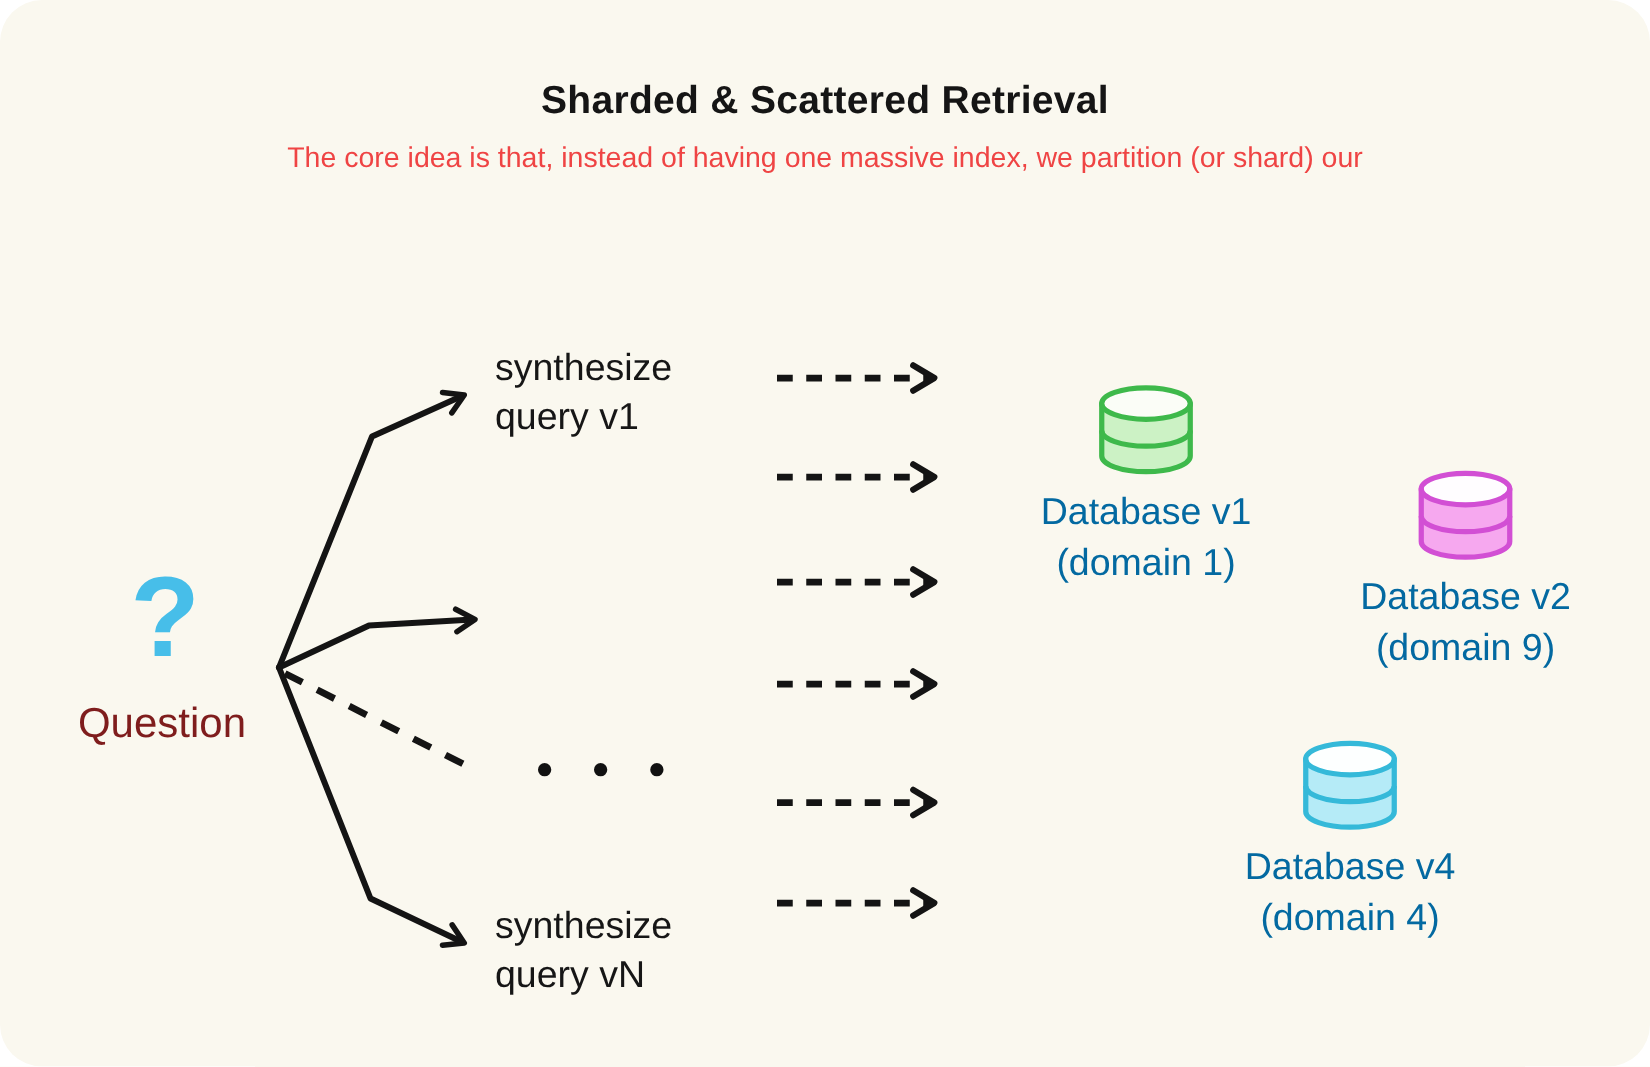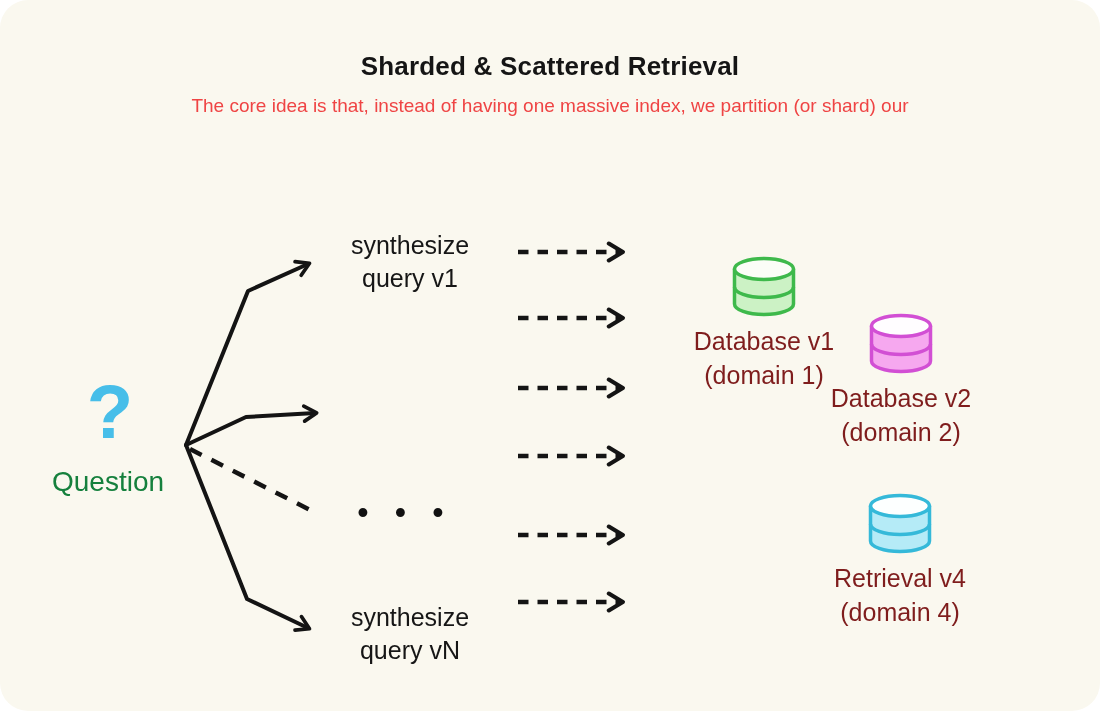--- a/index.html
+++ b/index.html
@@ -23,42 +23,42 @@
 
   .overlay { position:absolute; left:0; top:0; width:1100px; height:711px; pointer-events:none; }
 
   .qmark {
     position:absolute; left:55px; top:374px; width:110px;
     text-align:center; font-size:76px; line-height:76px; font-weight:800;
     color:#47bee9;
   }
   .qlabel {
     position:absolute; left:33px; top:466px; width:150px;
-    text-align:center; font-size:28px; color:#15803d;
+    text-align:center; font-size:28px; color:#7f1d1d;
   }
 
   .query {
     position:absolute; width:160px; left:330px;
-    text-align:center; font-size:25px; line-height:33px; color:#161616;
+    text-align:left; font-size:25px; line-height:33px; color:#161616;
   }
   .query.q1 { top:229px; }
   .query.q2 { top:361px; }
   .query.qN { top:601px; }
 
   .ellipsis {
     position:absolute; left:353px; top:495px; width:104px;
     text-align:center; font-size:31px; font-weight:700;
     letter-spacing:9px; color:#111;
   }
 
   .db { position:absolute; width:180px; text-align:center; }
   .db .cyl { display:block; margin:0 auto 6px auto; }
-  .db .dbname, .db .dbdomain { font-size:25px; line-height:34px; color:#7f1d1d; }
+  .db .dbname, .db .dbdomain { font-size:25px; line-height:34px; color:#0369a1; }
   .db.db1 { left:674px; top:256px; }
-  .db.db2 { left:811px; top:313px;text-align:center; }
+  .db.db2 { left:887px; top:313px;text-align:center; }
   .db.db3 { left:675px; top:416px; }
   .db.db4 { left:810px; top:493px; }
 </style>
 </head>
 <body>
 
 <div class="canvas">
 
   <h1 class="title">Sharded &amp; Scattered Retrieval</h1>
   <p class="subline l1">The core idea is that, instead of having one massive index, we partition (or shard) our</p>
@@ -100,27 +100,27 @@
     <div class="dbdomain">(domain 1)</div>
   </div>
 
   <div class="db db2">
     <svg class="cyl" width="66" height="62" viewBox="0 0 66 62">
       <path d="M3.5,13 v35 a29.5,10.5 0 0 0 59,0 v-35 z" stroke-width="3.5" stroke-linejoin="round" fill="#f6a8ef" stroke="#d24fd4"></path>
       <path d="M3.5,31 a29.5,10.5 0 0 0 59,0" fill="none" stroke-width="3.5" stroke="#d24fd4"></path>
       <ellipse cx="33" cy="13" rx="29.5" ry="10.5" stroke-width="3.5" fill="#fffdff" stroke="#d24fd4"></ellipse>
     </svg>
     <div class="dbname">Database v2</div>
-    <div class="dbdomain">(domain 2)</div>
+    <div class="dbdomain">(domain 9)</div>
   </div>
 
 
   <div class="db db4">
     <svg class="cyl" width="66" height="62" viewBox="0 0 66 62">
       <path d="M3.5,13 v35 a29.5,10.5 0 0 0 59,0 v-35 z" stroke-width="3.5" stroke-linejoin="round" fill="#b5ebf7" stroke="#35b9d9"></path>
       <path d="M3.5,31 a29.5,10.5 0 0 0 59,0" fill="none" stroke-width="3.5" stroke="#35b9d9"></path>
       <ellipse cx="33" cy="13" rx="29.5" ry="10.5" stroke-width="3.5" fill="#fdffff" stroke="#35b9d9"></ellipse>
     </svg>
-    <div class="dbname">Retrieval v4</div>
+    <div class="dbname">Database v4</div>
     <div class="dbdomain">(domain 4)</div>
   </div>
 
 </div>
 
 </body></html>

